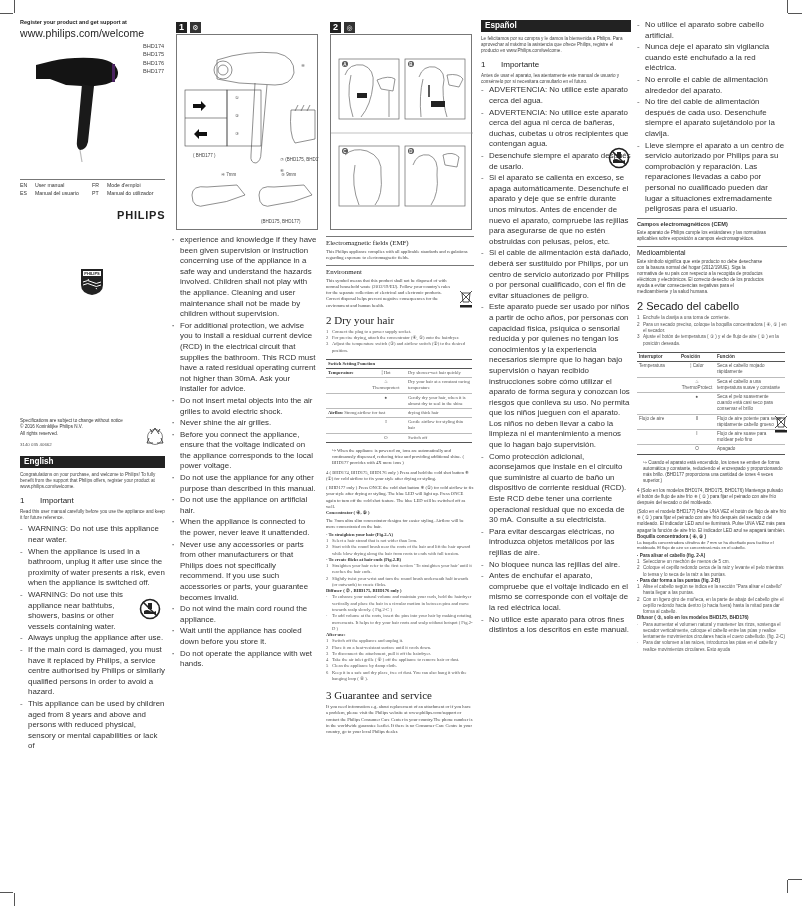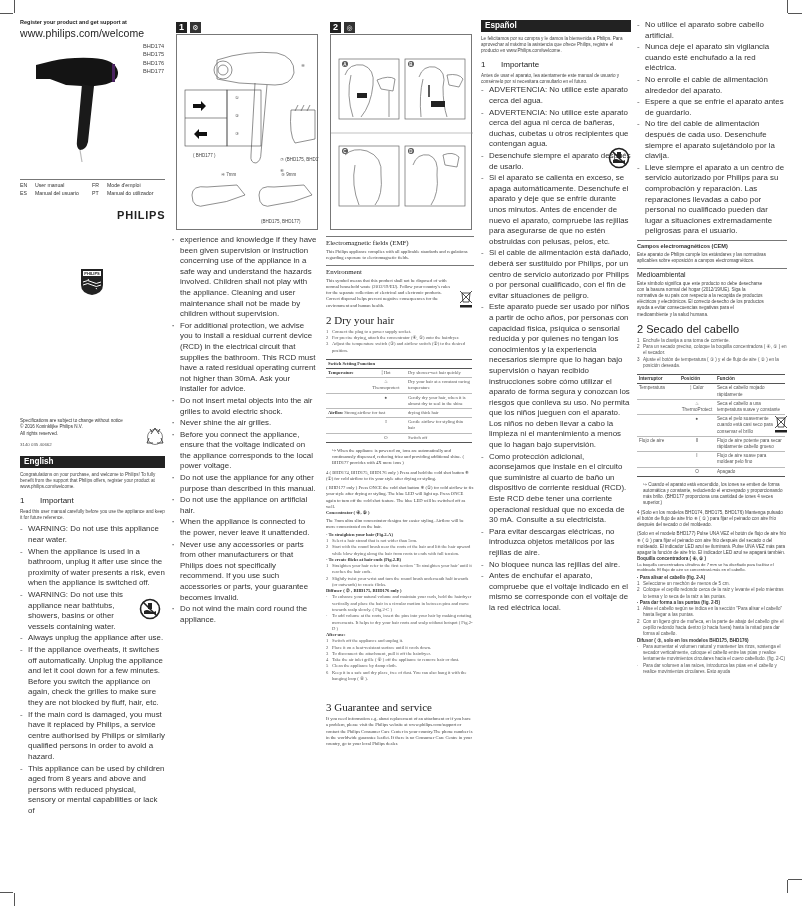--- a/index.html
+++ b/index.html
@@ -131,21 +131,20 @@
   <div class="h-imp" style="margin-top:6px;">
     <span class="n">1</span>
     <span>Important</span>
   </div>
   <p class="small" style="margin-top:4px;">Read this user manual carefully before you use the appliance and keep it for future reference.</p>
   <ul class="big-list" style="margin-top:3px;">
     <li>WARNING: Do not use this appliance near water.</li>
     <li>When the appliance is used in a bathroom, unplug it after use since the proximity of water presents a risk, even when the appliance is switched off.</li>
     <li style="padding-right:36px;">WARNING: Do not use this appliance near bathtubs, showers, basins or other vessels containing water.</li>
     <li>Always unplug the appliance after use.</li>
-    <li>If the appliance overheats, it switches off automatically. Unplug the appliance and let it cool down for a few minutes. Before you switch the appliance on again, check the grilles to make sure they are not blocked by fluff, hair, etc.</li>
     <li>If the main cord is damaged, you must have it replaced by Philips, a service centre authorised by Philips or similarly qualified persons in order to avoid a hazard.</li>
     <li>This appliance can be used by children aged from 8 years and above and persons with reduced physical, sensory or mental capabilities or lack of</li>
   </ul>
 </div>
 <svg class="no-icon" style="left:139px;top:598px;" viewBox="0 0 22 22">
   <circle cx="11" cy="11" r="9.5" stroke="#222" stroke-width="1.6" fill="none"></circle>
   <path d="M5 13 Q8 11 11 13 T17 13 V16 H5 Z" fill="#222"></path>
   <rect x="9" y="5" width="4" height="6" fill="#222"></rect>
   <line x1="4" y1="4" x2="18" y2="18" stroke="#222" stroke-width="1.6"></line>
 </svg>
@@ -227,20 +226,22 @@
     <li class="nob">experience and knowledge if they have been given supervision or instruction concerning use of the appliance in a safe way and understand the hazards involved. Children shall not play with the appliance. Cleaning and user maintenance shall not be made by children without supervision.</li>
     <li>For additional protection, we advise you to install a residual current device (RCD) in the electrical circuit that supplies the bathroom. This RCD must have a rated residual operating current not higher than 30mA. Ask your installer for advice.</li>
     <li>Do not insert metal objects into the air grilles to avoid electric shock.</li>
     <li>Never shine the air grilles.</li>
     <li>Before you connect the appliance, ensure that the voltage indicated on the appliance corresponds to the local power voltage.</li>
     <li>Do not use the appliance for any other purpose than described in this manual.</li>
     <li>Do not use the appliance on artificial hair.</li>
     <li>When the appliance is connected to the power, never leave it unattended.</li>
     <li>Never use any accessories or parts from other manufacturers or that Philips does not specifically recommend. If you use such accessories or parts, your guarantee becomes invalid.</li>
     <li>Do not wind the main cord round the appliance.</li>
+    <li>Wait until the appliance has cooled down before you store it.</li>
+    <li>Do not operate the appliance with wet hands.</li>
   </ul>
 </div>
 
 <div class="abs" style="left:326px;top:236px;width:148px;font-family:Liberation Serif, serif;">
   <div class="sec-h">Electromagnetic fields (EMF)</div>
   <p class="small" style="margin-top:3px;">This Philips appliance complies with all applicable standards and regulations regarding exposure to electromagnetic fields.</p>
   <div class="sec-h" style="margin-top:4px;">Environment</div>
   <p class="small" style="margin-top:3px;padding-right:22px;">This symbol means that this product shall not be disposed of with normal household waste (2012/19/EU). Follow your country's rules for the separate collection of electrical and electronic products. Correct disposal helps prevent negative consequences for the environment and human health.</p>
   <div class="big-h" style="margin-top:5px;">2  Dry your hair</div>
   <ol class="steps" style="margin-top:3px;">
@@ -351,21 +352,21 @@
       </li>
     <li>
         <span class="n">5</span>
         <span>Clean the appliance by damp cloth.</span>
       </li>
     <li>
         <span class="n">6</span>
         <span>Keep it in a safe and dry place, free of dust. You can also hang it with the hanging loop ( ⑧ ).</span>
       </li>
   </ol>
-  <div class="big-h" style="margin-top:19px;">3  Guarantee and service</div>
+  <div class="big-h" style="margin-top:7px;">3  Guarantee and service</div>
   <p class="small" style="margin-top:3px;">If you need information e.g. about replacement of an attachment or if you have a problem, please visit the Philips website at www.philips.com/support or contact the Philips Consumer Care Center in your country.The phone number is in the worldwide guarantee leaflet. If there is no Consumer Care Centre in your country, go to your local Philips dealer.</p>
 </div>
 <svg class="bin" style="left:459px;top:290px;" viewBox="0 0 14 18">
   <path d="M3 3 H11 L10 12 H4 Z" stroke="#222" stroke-width="0.8" fill="none"></path>
   <line x1="1" y1="1" x2="13" y2="13" stroke="#222" stroke-width="0.8"></line>
   <line x1="13" y1="1" x2="1" y2="13" stroke="#222" stroke-width="0.8"></line>
   <rect x="1" y="15" width="12" height="2.5" fill="#222"></rect>
 </svg>
 
 <div class="abs" style="left:481px;top:20px;width:150px;">
@@ -380,35 +381,35 @@
     <li>ADVERTENCIA: No utilice este aparato cerca del agua.</li>
     <li>ADVERTENCIA: No utilice este aparato cerca del agua ni cerca de bañeras, duchas, cubetas u otros recipientes que contengan agua.</li>
     <li>Desenchufe siempre el aparato después de usarlo.</li>
     <li>Si el aparato se calienta en exceso, se apaga automáticamente. Desenchufe el aparato y deje que se enfríe durante unos minutos. Antes de encender de nuevo el aparato, compruebe las rejillas para asegurarse de que no estén obstruidas con pelusas, pelos, etc.</li>
     <li>Si el cable de alimentación está dañado, deberá ser sustituido por Philips, por un centro de servicio autorizado por Philips o por personal cualificado, con el fin de evitar situaciones de peligro.</li>
     <li>Este aparato puede ser usado por niños a partir de ocho años, por personas con capacidad física, psíquica o sensorial reducida y por quienes no tengan los conocimientos y la experiencia necesarios siempre que lo hagan bajo supervisión o hayan recibido instrucciones sobre cómo utilizar el aparato de forma segura y conozcan los riesgos que conlleva su uso. No permita que los niños jueguen con el aparato. Los niños no deben llevar a cabo la limpieza ni el mantenimiento a menos que lo hagan bajo supervisión.</li>
     <li>Como protección adicional, aconsejamos que instale en el circuito que suministre al cuarto de baño un dispositivo de corriente residual (RCD). Este RCD debe tener una corriente operacional residual que no exceda de 30 mA. Consulte a su electricista.</li>
     <li>Para evitar descargas eléctricas, no introduzca objetos metálicos por las rejillas de aire.</li>
     <li>No bloquee nunca las rejillas del aire.</li>
     <li>Antes de enchufar el aparato, compruebe que el voltaje indicado en el mismo se corresponde con el voltaje de la red eléctrica local.</li>
+    <li>No utilice este aparato para otros fines distintos a los descritos en este manual.</li>
   </ul>
 </div>
 <svg class="no-icon" style="left:608px;top:147px;" viewBox="0 0 22 22">
   <circle cx="11" cy="11" r="9.5" stroke="#222" stroke-width="1.6" fill="none"></circle>
   <path d="M5 13 Q8 11 11 13 T17 13 V16 H5 Z" fill="#222"></path>
   <rect x="9" y="5" width="4" height="6" fill="#222"></rect>
   <line x1="4" y1="4" x2="18" y2="18" stroke="#222" stroke-width="1.6"></line>
 </svg>
 
 <div class="abs" style="left:637px;top:20px;width:150px;">
   <ul class="big-list">
     <li>No utilice el aparato sobre cabello artificial.</li>
     <li>Nunca deje el aparato sin vigilancia cuando esté enchufado a la red eléctrica.</li>
     <li>No enrolle el cable de alimentación alrededor del aparato.</li>
-    <li>Espere a que se enfríe el aparato antes de guardarlo.</li>
     <li>No tire del cable de alimentación después de cada uso. Desenchufe siempre el aparato sujetándolo por la clavija.</li>
     <li>Lleve siempre el aparato a un centro de servicio autorizado por Philips para su comprobación y reparación. Las reparaciones llevadas a cabo por personal no cualificado pueden dar lugar a situaciones extremadamente peligrosas para el usuario.</li>
   </ul>
   <div class="sec-h b" style="margin-top:3px;font-size:5.6px;">Campos electromagnéticos (CEM)</div>
   <p class="small" style="margin-top:3px;">Este aparato de Philips cumple los estándares y las normativas aplicables sobre exposición a campos electromagnéticos.</p>
   <div class="sec-h" style="margin-top:4px;">Medioambiental</div>
   <p class="small" style="margin-top:3px;padding-right:22px;">Este símbolo significa que este producto no debe desecharse con la basura normal del hogar (2012/19/UE). Siga la normativa de su país con respecto a la recogida de productos eléctricos y electrónicos. El correcto desecho de los productos ayuda a evitar consecuencias negativas para el medioambiente y la salud humana.</p>
   <div class="big-h" style="margin-top:5px;">2  Secado del cabello</div>
   <ol class="steps" style="margin-top:3px;">
     <li>

